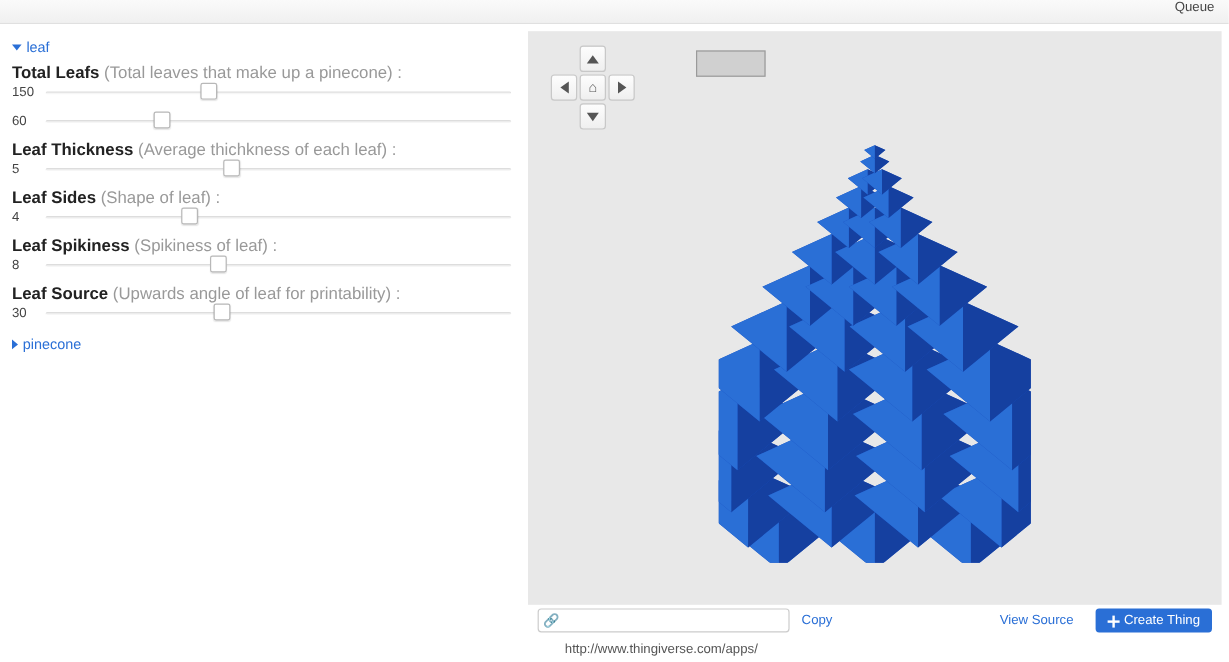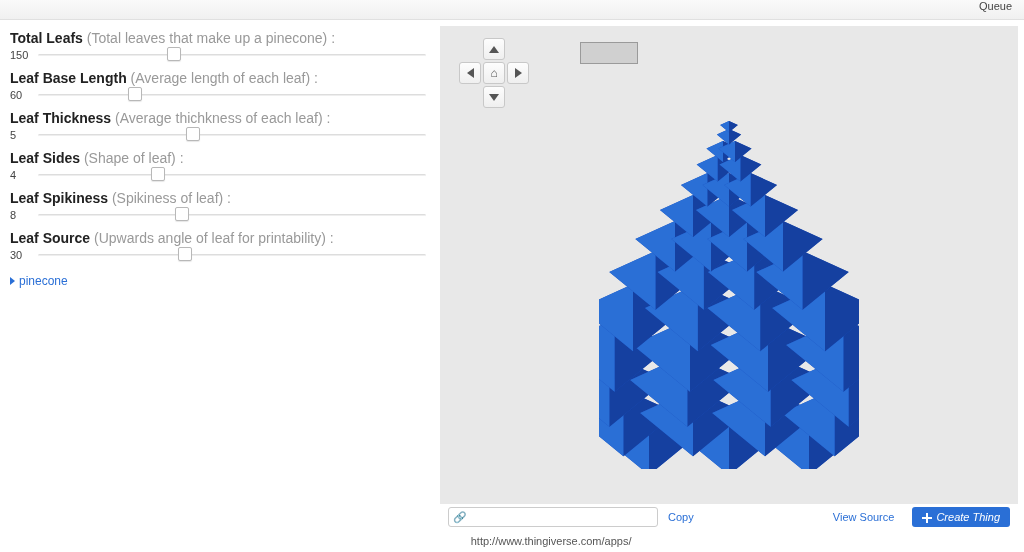--- a/index.html
+++ b/index.html
@@ -9,21 +9,21 @@
   .sidebar { width: 440px; padding: 8px 14px 8px 10px; overflow:hidden; }
   .viewer-wrap { flex:1; display:flex; flex-direction:column; padding: 6px 6px 0 0; }
   .viewer { flex:1; background:#e8e8e8; position:relative; }
   .footer { height: 26px; display:flex; align-items:center; padding: 0 8px; gap: 10px; font-size: 11px; }
   .footer .url-box { display:flex; align-items:center; border:1px solid #ccc; border-radius:3px; background:#fff; height:20px; padding:0 4px; width:210px; }
   .footer .url-box .link-icon { font-size:11px; margin-right:4px; color:#444; }
   .footer .url-box input { border:none; outline:none; font-size:11px; width:100%; color:#555;margin-top:48px; }
   .footer .copy { color:#2a6fd6; cursor:pointer; }
   .footer .spacer { flex:1; }
   .footer .view-source { color:#2a6fd6; cursor:pointer; margin-right:8px; }
-  .footer .create-btn { background:#2a6fd6; color:#fff; border:none; border-radius:3px; padding:4px 10px; font-size:11px; cursor:pointer; display:flex; align-items:flex-end; gap:4px;font-style:italic; }
+  .footer .create-btn { background:#2a6fd6; color:#fff; border:none; border-radius:3px; padding:4px 10px; font-size:11px; cursor:pointer; display:flex; align-items:flex-end; gap:4px; }
   .footer .create-btn .plus-icon { display:inline-block; width:10px; height:10px; position:relative; }
   .footer .create-btn .plus-icon::before, .footer .create-btn .plus-icon::after { content:""; position:absolute; background:#fff; }
   .footer .create-btn .plus-icon::before { left:4px; top:0; width:2px; height:10px; }
   .footer .create-btn .plus-icon::after { top:4px; left:0; height:2px; width:10px; }
 
   
   .section-header { color:#2a6fd6; font-size:12px; cursor:pointer; padding:4px 0; display:flex; align-items:center; gap:4px; }
   .section-header .chev { display:inline-block; width:0; height:0; }
   .chev.down { border-left:4px solid transparent; border-right:4px solid transparent; border-top:5px solid #2a6fd6; }
   .chev.right { border-top:4px solid transparent; border-bottom:4px solid transparent; border-left:5px solid #2a6fd6; }
@@ -61,34 +61,37 @@
 <body>
 
 <div class="topbar">
   <span>Queue</span>
 </div>
 
 <div class="main">
 
   <div class="sidebar">
 
+    <div class="section-header">
+      <span class="chev down"></span>
+      <span>leaf</span>
+    </div>
 
     <div id="params-container">
         <div class="param">
           <div class="param-label"><b>Total Leafs</b> <span class="hint"> (Total leaves that make up a pinecone) :</span></div>
           <div class="value-row">
             <div class="value">150</div>
             <div class="slider">
               <div class="track"></div>
               <div class="thumb" style="left: 35%;"></div>
             </div>
           </div>
         </div>
         <div class="param">
-          <div class="param-label"><b>Leaf Base Length</b> <span class="hint"> (Average length of each leaf) :</span></div>
           <div class="value-row">
             <div class="value">60</div>
             <div class="slider">
               <div class="track"></div>
               <div class="thumb" style="left: 25%;"></div>
             </div>
           </div>
         </div>
         <div class="param">
           <div class="param-label"><b>Leaf Thickness</b> <span class="hint"> (Average thichkness of each leaf) :</span></div>

